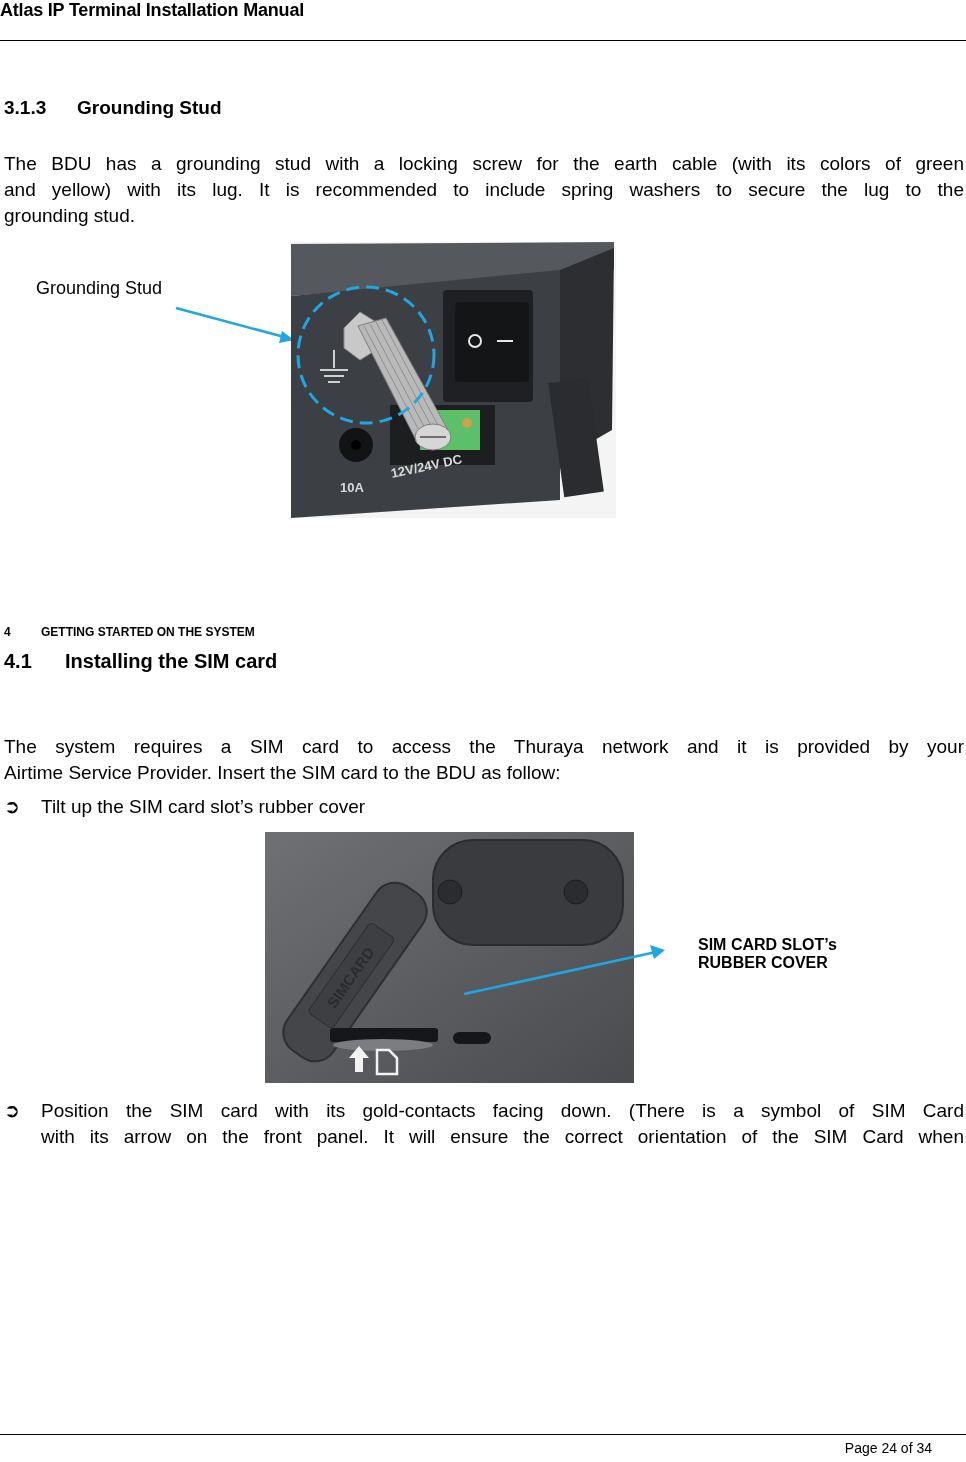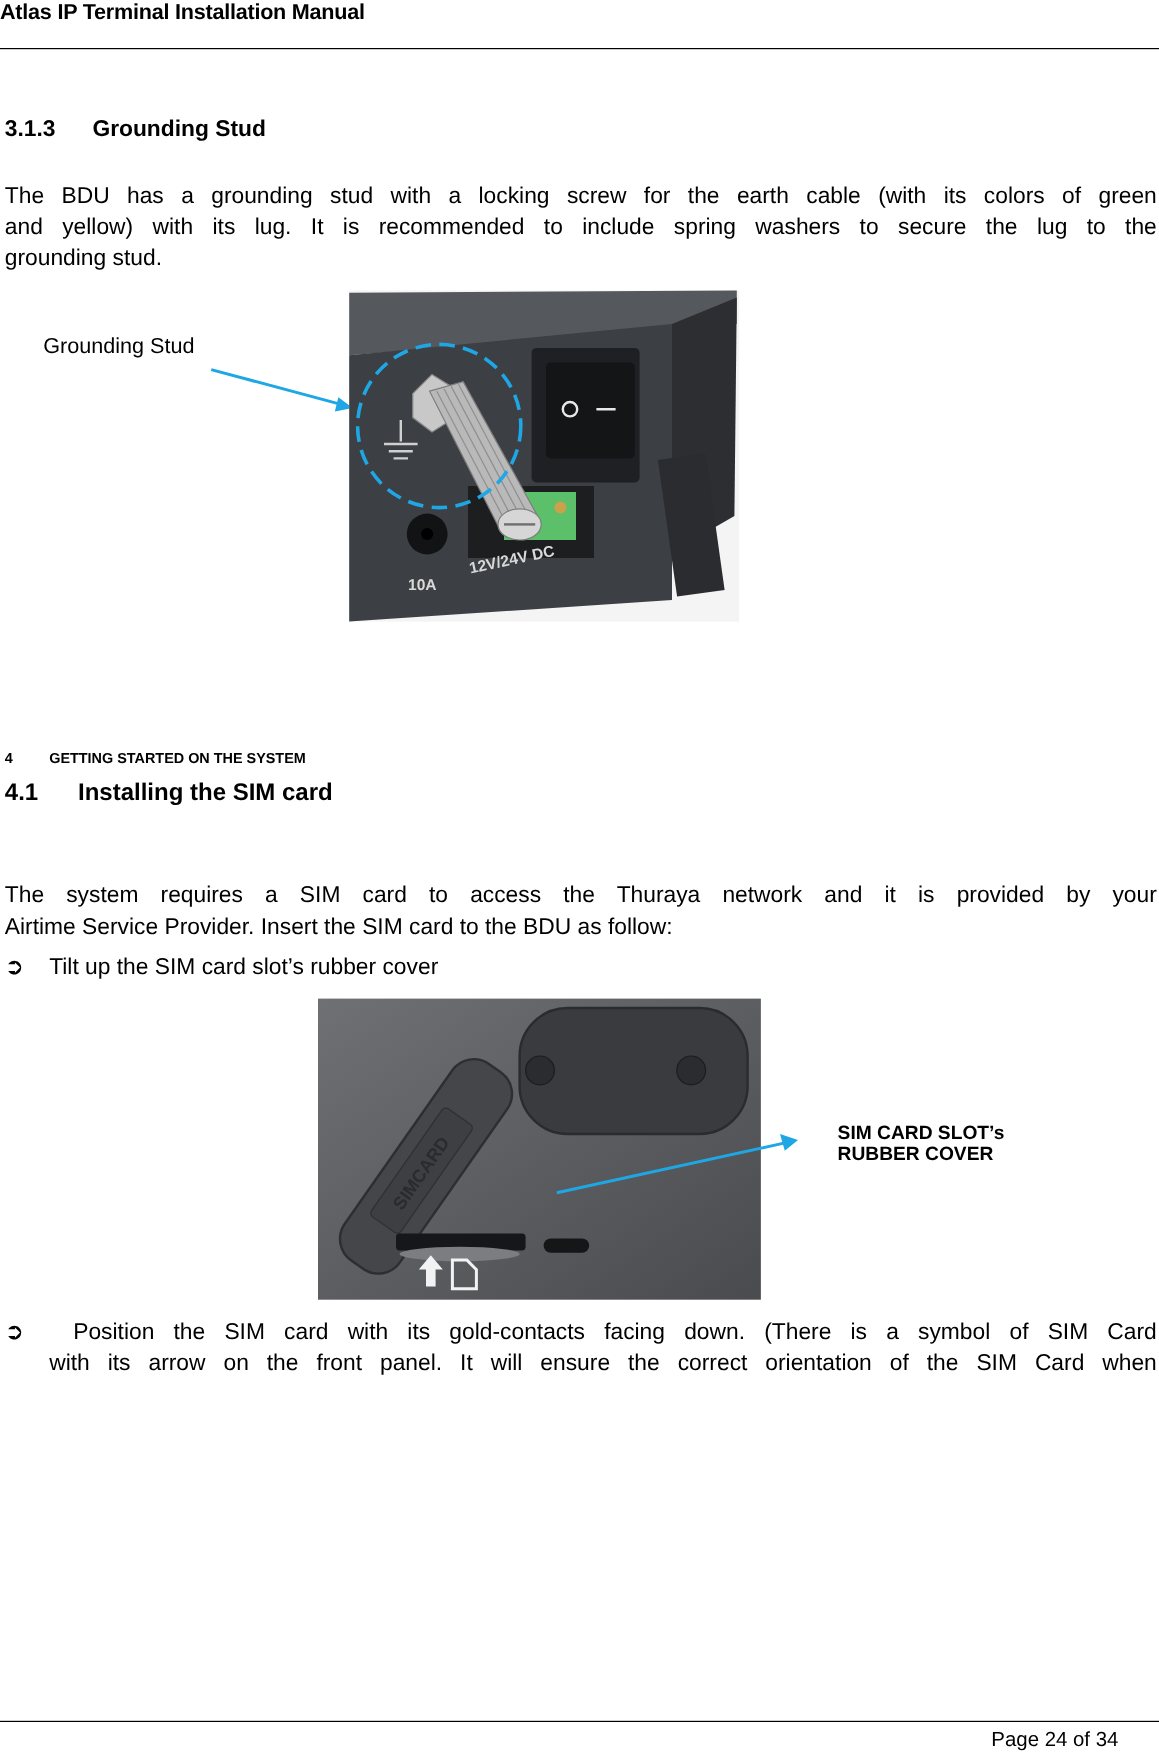--- a/index.html
+++ b/index.html
@@ -13,21 +13,21 @@
   .para { left: 4px; width: 960px; font-size: 19px; line-height: 26px; text-align: justify; }
   .h1 { left: 4px; top: 583px; font-size: 12px; font-weight: bold; margin-top: 42px; }
   .h1 .num { display: inline-block; width: 37px; }
   .h2 { left: 4px; top: 650px; font-size: 20px; font-weight: bold; }
   .h2 .num { display: inline-block; width: 61px; }
   .bullet { left: 4px; font-size: 19px; line-height: 26px; }
   .bullet .arrow { position: absolute; left: 0; top: 0; width: 20px; }
   .bullet .txt { position: absolute; left: 37px; width: 923px; text-align: justify; }
   .label-small { font-size: 18px; }
   .sim-label { font-size: 16px; font-weight: bold; line-height: 18px; }
-  .footer-page { right: 34px; top: 1440px; font-size: 17px; }
+  .footer-page { right: 34px; top: 1440px; font-size: 14px; }
 </style>
 </head>
 <body>
 
 <div class="abs header-title">Atlas IP Terminal Installation Manual</div>
 <div class="abs rule" style="top:40px;"></div>
 
 <div class="abs h3">
   <span class="num">3.1.3</span><span>Grounding Stud</span>
 </div>
@@ -132,19 +132,19 @@
   <polygon points="205,10 190,5 194,19" fill="#1ea7e4"></polygon>
 </svg>
 <div class="abs sim-label" style="left:698px; top:936px;">
   <div>SIM CARD SLOT’s</div>
   <div>RUBBER COVER</div>
 </div>
 
 <div class="abs bullet" style="top:1098px; width:960px; height:78px;">
   <span class="arrow">➲</span>
   <div class="txt">
-    <div style="text-align:justify;text-align-last:justify;margin-left:20px;">Position the SIM card with its gold-contacts facing down. (There is a symbol of SIM Card</div>
+    <div style="text-align:justify;text-align-last:justify;">Position the SIM card with its gold-contacts facing down. (There is a symbol of SIM Card</div>
     <div style="text-align:justify;text-align-last:justify;">with its arrow on the front panel. It will ensure the correct orientation of the SIM Card when</div>
   </div>
 </div>
 
 <div class="abs rule" style="top:1434px;"></div>
 <div class="abs footer-page">Page 24 of 34</div>
 
 </body></html>

